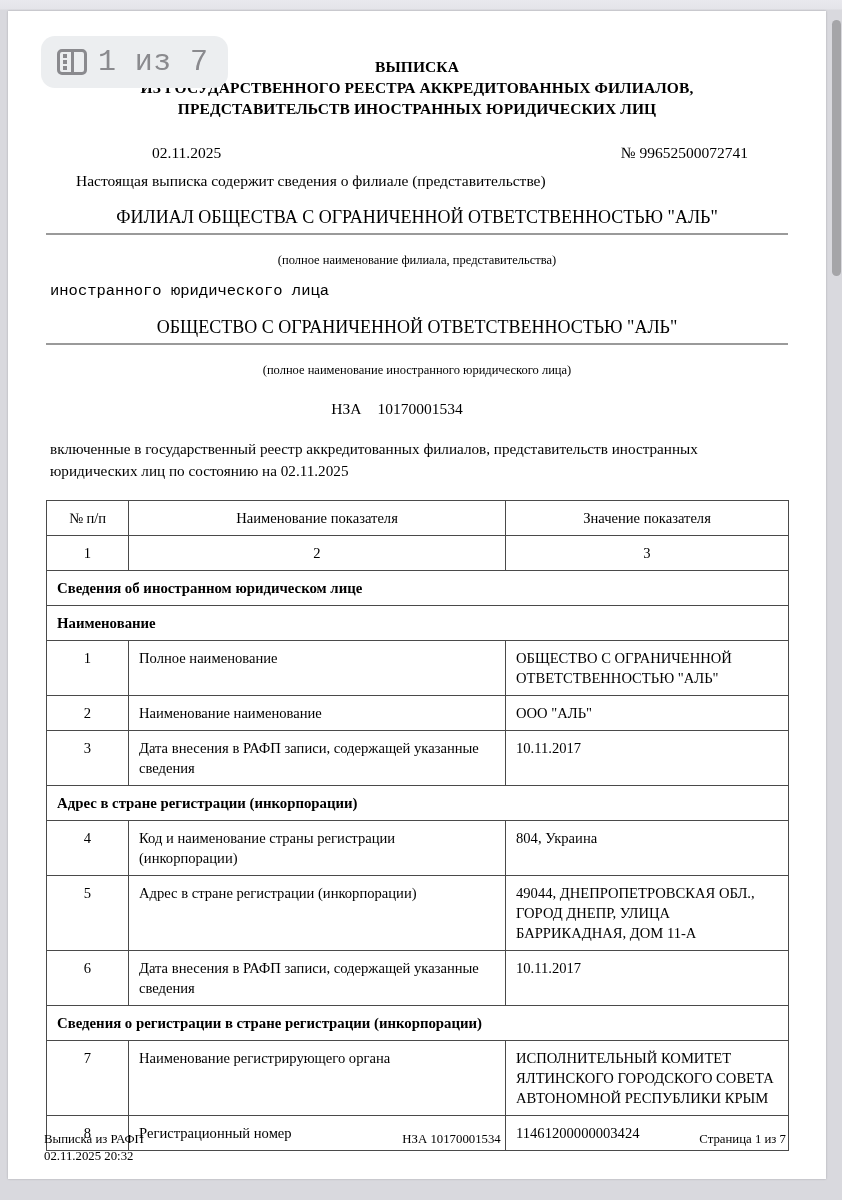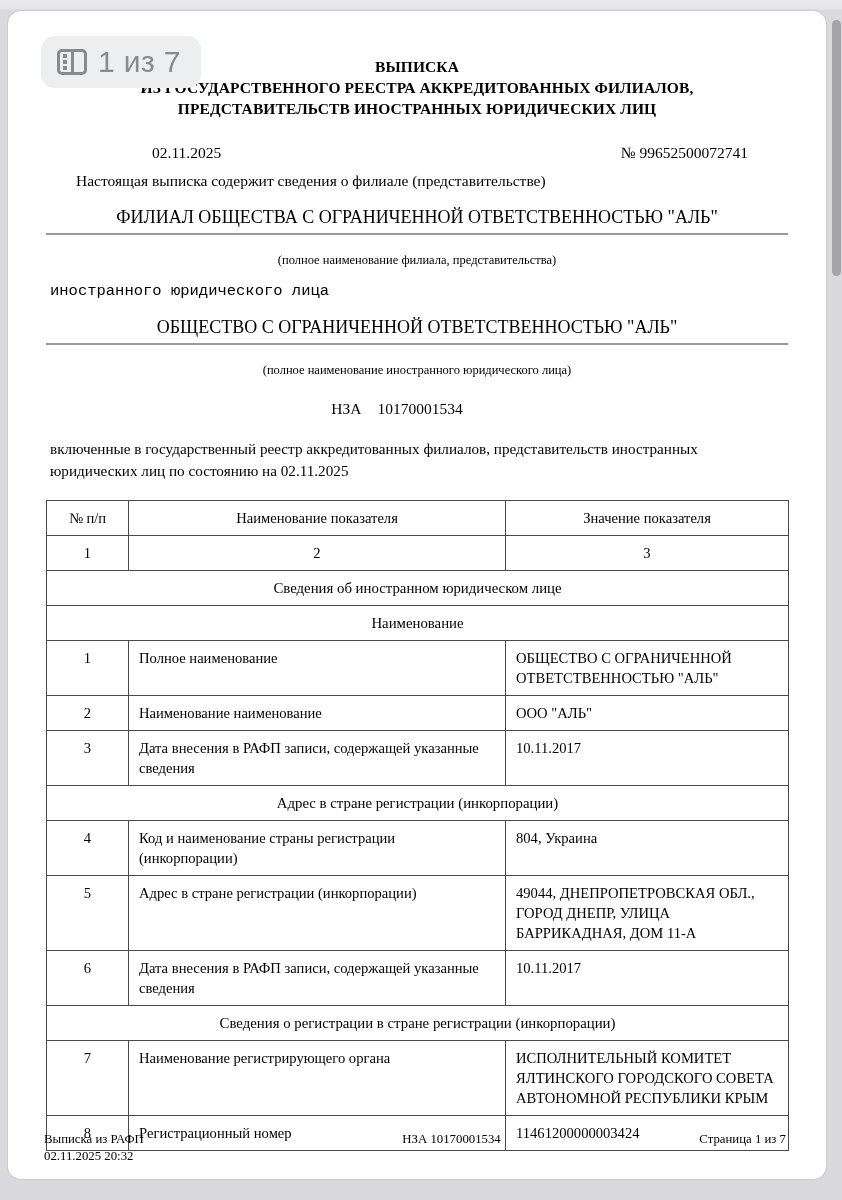--- a/index.html
+++ b/index.html
@@ -29,21 +29,20 @@
 
   #page-sheet {
     position: absolute;
     left: 8px;
     top: 11px;
     width: 818px;
     height: 1168px;
     background: #ffffff;
     box-shadow: 0 0 2px rgba(0,0,0,0.22);
     overflow: hidden;
-    border-radius: 13px;
   }
 
   
   #scroll-track {
     position: absolute;
     right: 0px;
     top: 10px;
     width: 11px;
     height: 1180px;
     background: transparent;
@@ -64,21 +63,21 @@
     position: absolute;
     left: 41px;
     top: 36px;
     display: flex;
     align-items: center;
     gap: 11px;
     padding: 11px 20px 11px 16px;
     background: #eceef0;
     border-radius: 14px;
     z-index: 40;
-    font-family: Liberation Sans, sans-serif;
+    font-family: Liberation Mono, monospace;
   }
   #page-badge .badge-label {
     font-size: 30px;
     color: #8a8a8e;
     font-weight: 400;
     letter-spacing: .4px;
     line-height: 1;
     white-space: nowrap;
   }
   .pages-icon {
@@ -210,22 +209,21 @@
     vertical-align: top;
     line-height: 20px;
   }
   col.c1 { width: 82px; }
   col.c2 { width: 377px; }
   col.c3 { width: 283px; }
 
   td.num { text-align: center; padding-left: 0; padding-right: 0; }
   td.head-cell { text-align: center; padding: 8px 6px; }
   td.section {
-    text-align: center;
-    font-weight: normal;
+    font-weight: bold;
     padding: 10px 6px;
     font-size: 14.8px;
   }
   td.label { }
   td.value { }
 
   
   .doc-footer {
     position: absolute;
     left: 36px;

